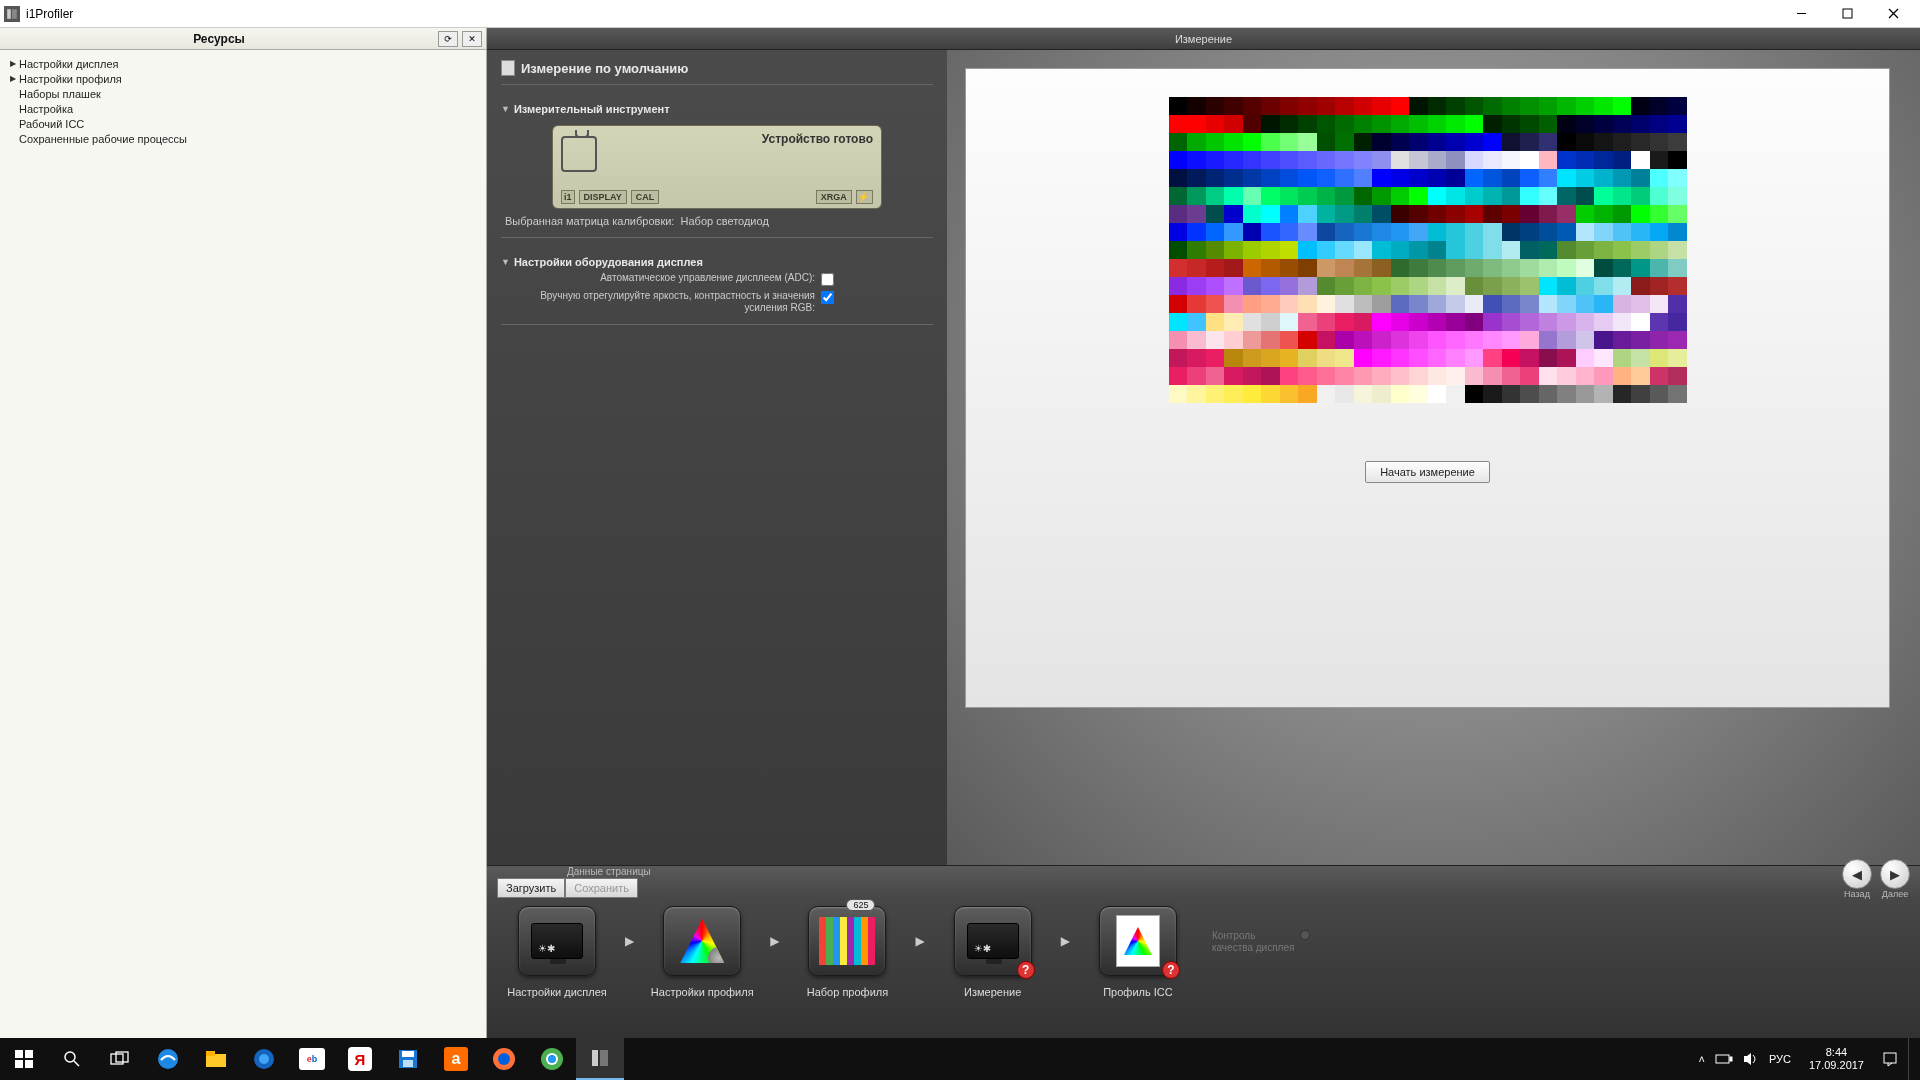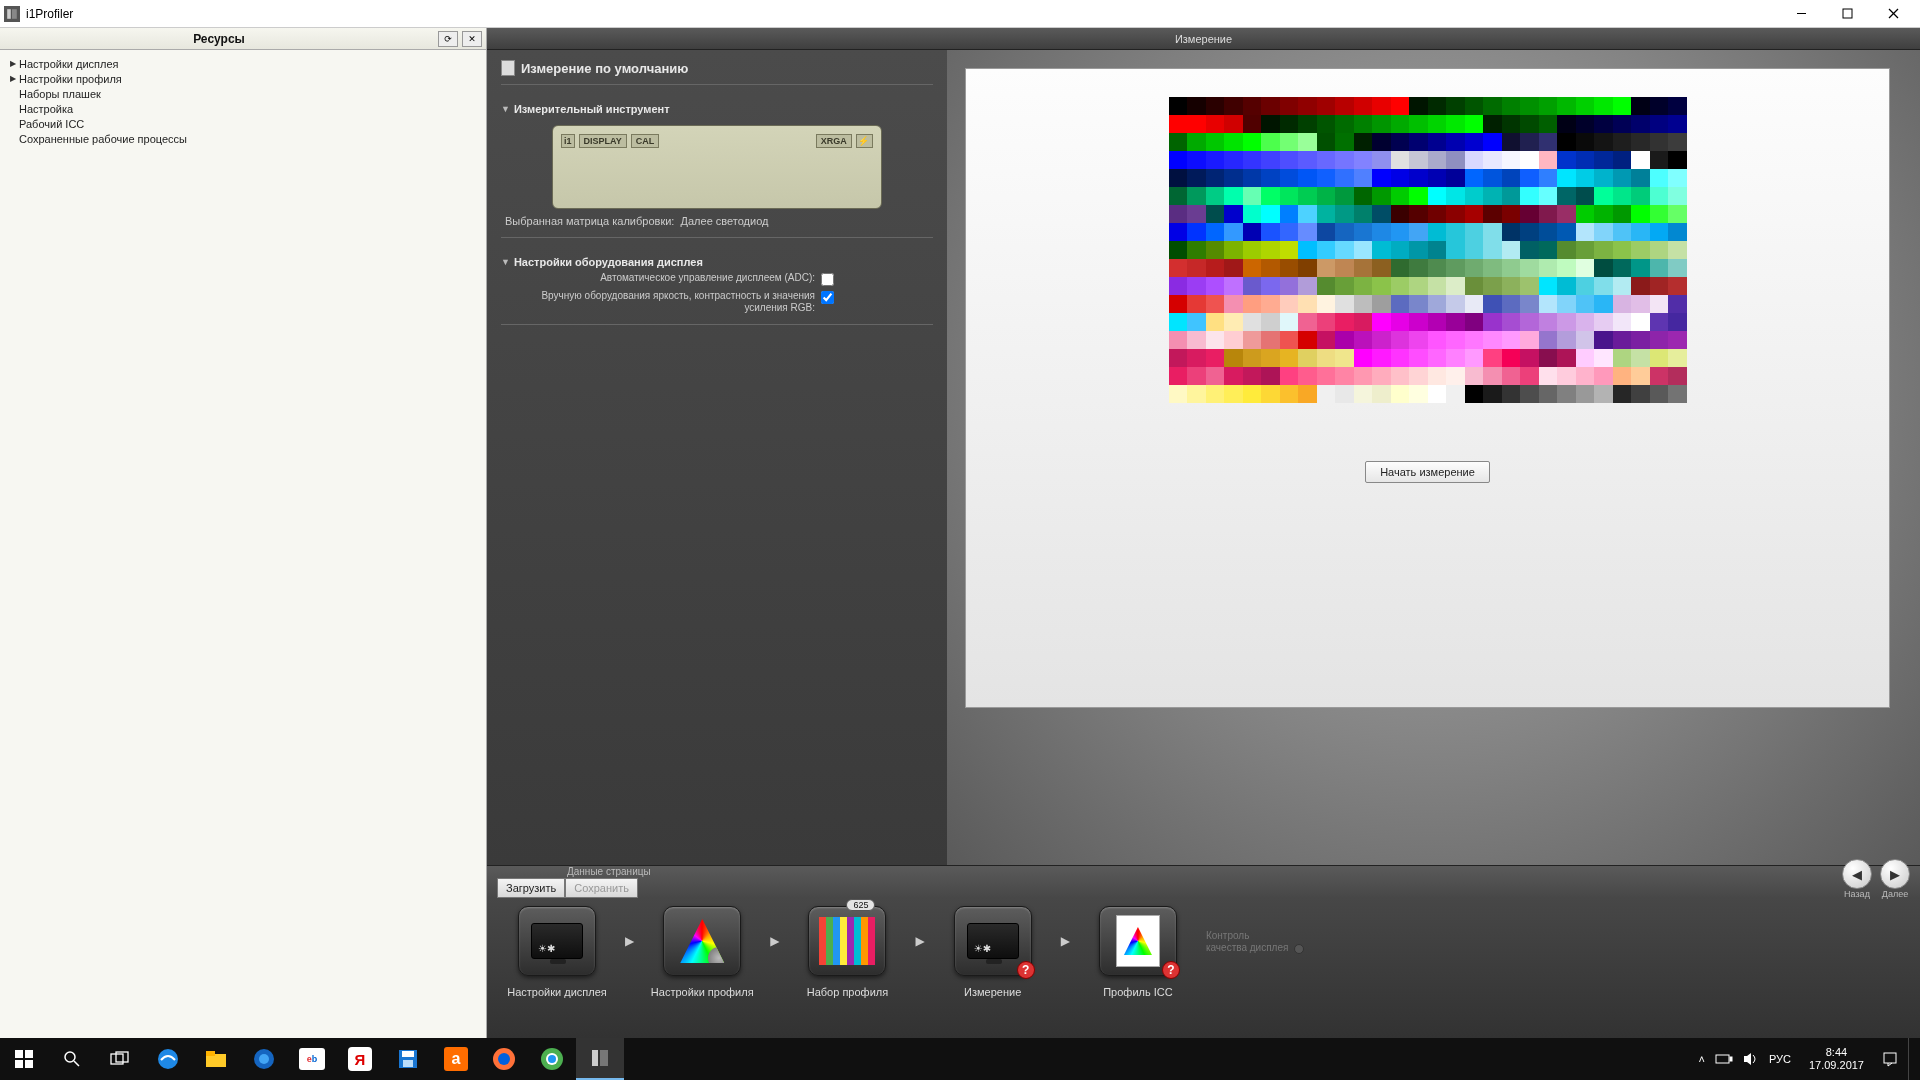--- a/index.html
+++ b/index.html
@@ -63,21 +63,21 @@
   .workflow-bar { height:140px; background:linear-gradient(#474747,#323232); padding:4px 10px 0 10px; }
   .workflow-bar .wf-title { font-size:11px; color:#ddd; display:flex; align-items:center; gap:6px; padding:2px 0 4px 0; }
   .workflow-bar .wf-title .wf-icon { width:14px; height:12px; border:1px solid #aaa; }
   .wf-steps { display:flex; align-items:flex-start; gap:8px; padding-top:4px; }
   .wf-step { display:flex; flex-direction:column; align-items:center; width:120px; }
   .wf-thumb { width:78px; height:70px; border-radius:10px; background:linear-gradient(#5d5d5d,#2d2d2d); border:1px solid #1a1a1a; box-shadow:inset 0 1px 2px rgba(255,255,255,.25),0 2px 4px rgba(0,0,0,.5); position:relative; display:flex; align-items:center; justify-content:center; }
   .wf-thumb .badge { position:absolute; top:-8px; right:10px; background:#e5e5e5; border:1px solid #555; border-radius:8px; font-size:9px; padding:0 6px; color:#111; }
   .wf-thumb .warn { position:absolute; bottom:-4px; right:-4px; width:18px; height:18px; border-radius:50%; background:#d33; color:#fff; font-size:12px; font-weight:bold; display:flex; align-items:center; justify-content:center; border:1px solid #800; }
   .wf-label { font-size:11px; color:#ddd; margin-top:10px; text-align:center; white-space:nowrap; }
   .wf-arrow { color:#ccc; font-size:12px; margin-top:28px; }
-  .wf-qa { color:#777; font-size:10px; margin-top:24px; line-height:12px; display:flex; align-items:flex-end; gap:6px; }
+  .wf-qa { color:#777; font-size:10px; margin-top:24px; margin-left:6px; line-height:12px; display:flex; align-items:flex-start; gap:6px; }
   .wf-qa .dot { width:10px; height:10px; border-radius:50%; background:#555; border:1px solid #333; }
   
   .footer { height:38px; background:#fff; border-top:1px solid #bbb; display:flex; align-items:center; }
   .footer .fgrp { display:flex; gap:22px; padding:0 14px; }
   .footer .fitem { display:flex; flex-direction:column; align-items:center; font-size:9px; color:#333; }
   .footer .ficon { height:16px; display:flex; align-items:center; justify-content:center; }
   .footer .spacer { flex:1; }
   
   .taskbar { position:fixed; left:0; right:0; bottom:0; height:42px; background:#101010; display:flex; align-items:center; color:#fff; }
   .taskbar .tb-item { width:48px; height:42px; display:flex; align-items:center; justify-content:center; }
@@ -174,45 +174,49 @@
         <div class="settings-title">
           <span class="doc-icon"></span>
           <span>Измерение по умолчанию</span>
         </div>
 
         <div class="sec-head">
           <span class="disclosure">▼</span>
           <span>Измерительный инструмент</span>
         </div>
         <div class="device-box">
+          <div class="db-top">
+            <div class="dev-icon"></div>
+            <div class="db-status">Устройство готово</div>
+          </div>
           <div class="db-bot">
             <span class="chip small">i1</span>
             <span class="chip">DISPLAY</span>
             <span class="chip">CAL</span>
             <span style="flex:1"></span>
             <span class="chip">XRGA</span>
             <span class="chip small">⚡</span>
           </div>
         </div>
         <div class="settings-kv">
           <span>Выбранная матрица калибровки:</span>
-          &nbsp;<span>Далее светодиод</span>
+          &nbsp;<span>Набор светодиод</span>
         </div>
         <div class="sec-divider"></div>
 
         <div class="sec-head">
           <span class="disclosure">▼</span>
           <span>Настройки оборудования дисплея</span>
         </div>
         <div class="opt-row">
           <div class="opt-label">Автоматическое управление дисплеем (ADC):</div>
           <input type="checkbox" style="">
         </div>
         <div class="opt-row">
-          <div class="opt-label">Вручную оборудования яркость, контрастность и значения усиления RGB:</div>
+          <div class="opt-label">Вручную отрегулируйте яркость, контрастность и значения усиления RGB:</div>
           <input type="checkbox" checked="" style="">
         </div>
         <div class="sec-divider"></div>
       </div>
 
       <div class="preview-col">
         <div class="preview-card">
           <div class="patch-grid" id="patchGrid">
               <div class="patch-row">
                 <div style="background: rgb(0, 0, 0);"></div>

